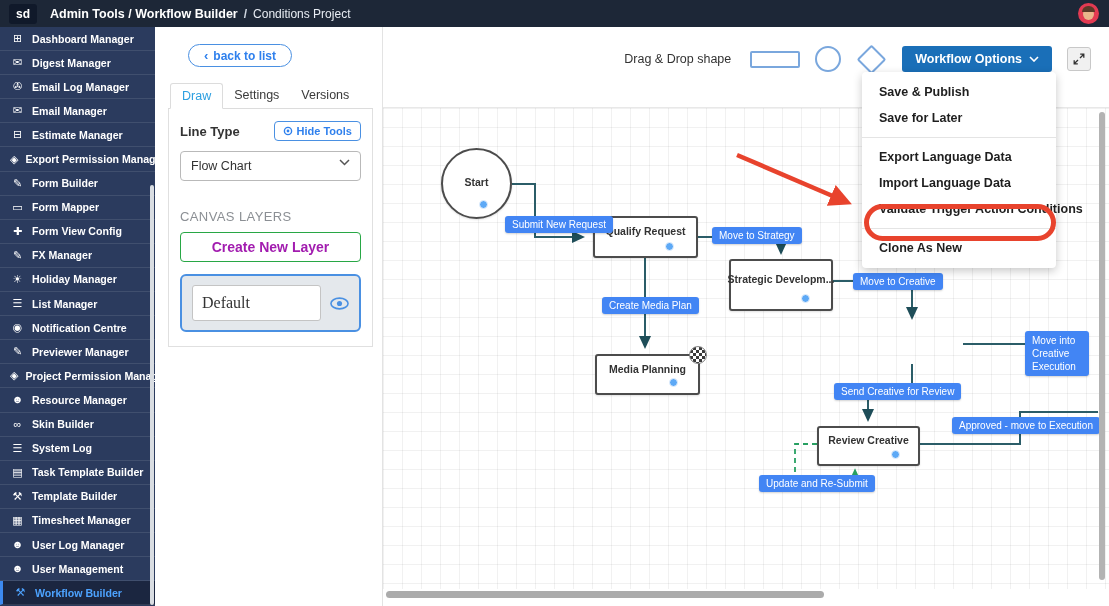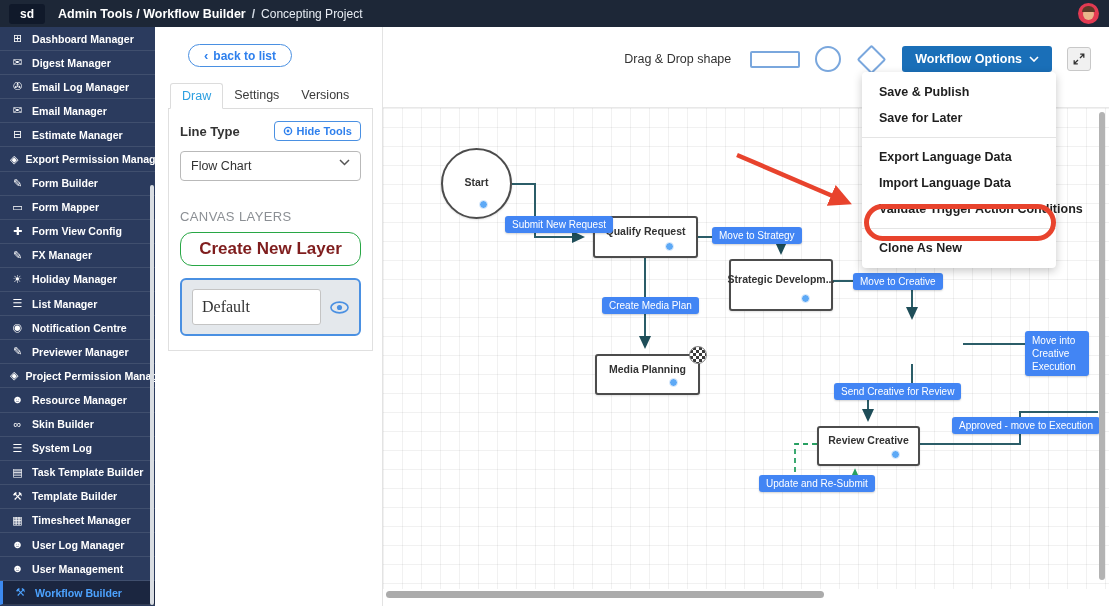--- a/index.html
+++ b/index.html
@@ -3,21 +3,21 @@
 <meta charset="utf-8">
 <style>
   * { box-sizing: border-box; margin: 0; padding: 0; }
   html,body { width:1109px; height:606px; overflow:hidden; }
   body { font-family:"Liberation Sans","DejaVu Sans",sans-serif; background:#fff; }
   #app { position:relative; width:1109px; height:606px; overflow:hidden; }
 
   
   .topbar { position:absolute; left:0; top:0; width:1109px; height:27px; background:#1d2737;
             display:flex; align-items:center; z-index:70; }
-  .logo { width:36px; height:20px; margin-left:9px; background:#10192a; color:#fff; font-weight:bold;
+  .logo { width:28px; height:20px; margin-left:9px; background:#10192a; color:#fff; font-weight:bold;
           font-size:12px; display:flex; align-items:center; justify-content:center; border-radius:3px; }
   .tb-title { color:#fff; font-weight:bold; font-size:12.5px; margin-left:13px; }
   .tb-sep { color:#cfd6e0; font-size:12px; margin:0 6px; font-weight:bold; }
   .tb-sub { color:#e8edf4; font-size:12px; }
   .avatar { position:absolute; right:10px; top:3px; width:21px; height:21px; border-radius:50%;
             background:#e23a52; overflow:hidden; }
   .avatar .face { position:absolute; left:5px; top:5px; width:11px; height:12px; border-radius:50%;
                   background:#e9b68b; }
   .avatar .hair { position:absolute; left:4px; top:3px; width:13px; height:6px; border-radius:6px 6px 0 0;
                   background:#5a3a28; }
@@ -44,22 +44,22 @@
   .tab.active { color:#2d9fe0; background:#fff; border:1px solid #dcdcdc; border-bottom:1px solid #fff;
                 margin-bottom:-1px; border-radius:3px 3px 0 0; }
   .card { border:1px solid #e0e0e0; border-top:none; padding:12px 11px 14px 11px; background:#fff; }
   .lt-row { display:flex; align-items:center; justify-content:space-between; }
   .lt-label { font-weight:bold; font-size:13px; color:#333; }
   .hide-tools { display:inline-flex; align-items:center; gap:4px; border:1px solid #4a90e2; color:#2f80ed;
                 font-weight:bold; font-size:11px; border-radius:4px; padding:3px 8px; background:#fff; cursor:pointer; }
   .select { margin-top:10px; border:1px solid #b9b9b9; border-radius:4px; padding:7px 10px; font-size:12.5px;
             color:#333; display:flex; align-items:flex-start; justify-content:space-between; background:#fff; cursor:pointer; }
   .caption { margin-top:28px; font-size:13px; color:#8b8f94; letter-spacing:0.4px; }
-  .create-layer { margin-top:8px; width:100%; border:1.5px solid #28a745; color:#7f1d1d; font-weight:bold;
-                  font-size:17px; border-radius:12px; padding:6px 0; text-align:center; background:#fff; cursor:pointer; }
+  .create-layer { margin-top:8px; width:100%; border:1.5px solid #28a745; color:#a21caf; font-weight:bold;
+                  font-size:14px; border-radius:4px; padding:6px 0; text-align:center; background:#fff; cursor:pointer; }
   .layer-card { margin-top:12px; background:#e4e8ec; border:2px solid #4a90e2; border-radius:6px;
                 padding:9px 10px; display:flex; align-items:center; gap:9px; }
   .layer-input { flex:1; border:1px solid #c4c4c4; border-radius:3px; padding:8px 9px; font-size:16px;
                  color:#333; background:#fff; font-family:Liberation Serif, serif; width:100%; }
   .eye-btn { flex-shrink:0; cursor:pointer; display:flex; }
 
   
   .canvas-toolbar { position:absolute; left:383px; top:27px; width:726px; height:80px; background:#fff;
                     display:flex; align-items:center; justify-content:flex-end; padding:0 18px 16px 0; gap:15px; z-index:10; }
   .dd-label { font-size:12.5px; color:#333; margin-right:4px; }
@@ -111,21 +111,21 @@
 </style>
 </head>
 <body>
 
 <div id="app">
 
   <div class="topbar">
     <div class="logo">sd</div>
     <span class="tb-title">Admin Tools / Workflow Builder</span>
     <span class="tb-sep">/</span>
-    <span class="tb-sub">Concepting Project</span>
+    <span class="tb-sub">Conditions Project</span>
     <div class="avatar">
       <div class="face"></div>
       <div class="hair"></div>
     </div>
   </div>
 
   <div class="sidebar">
     <div class="sb-item">
         <span class="sb-ico">⊞</span>
         <span class="sb-label">Dashboard Manager</span>

